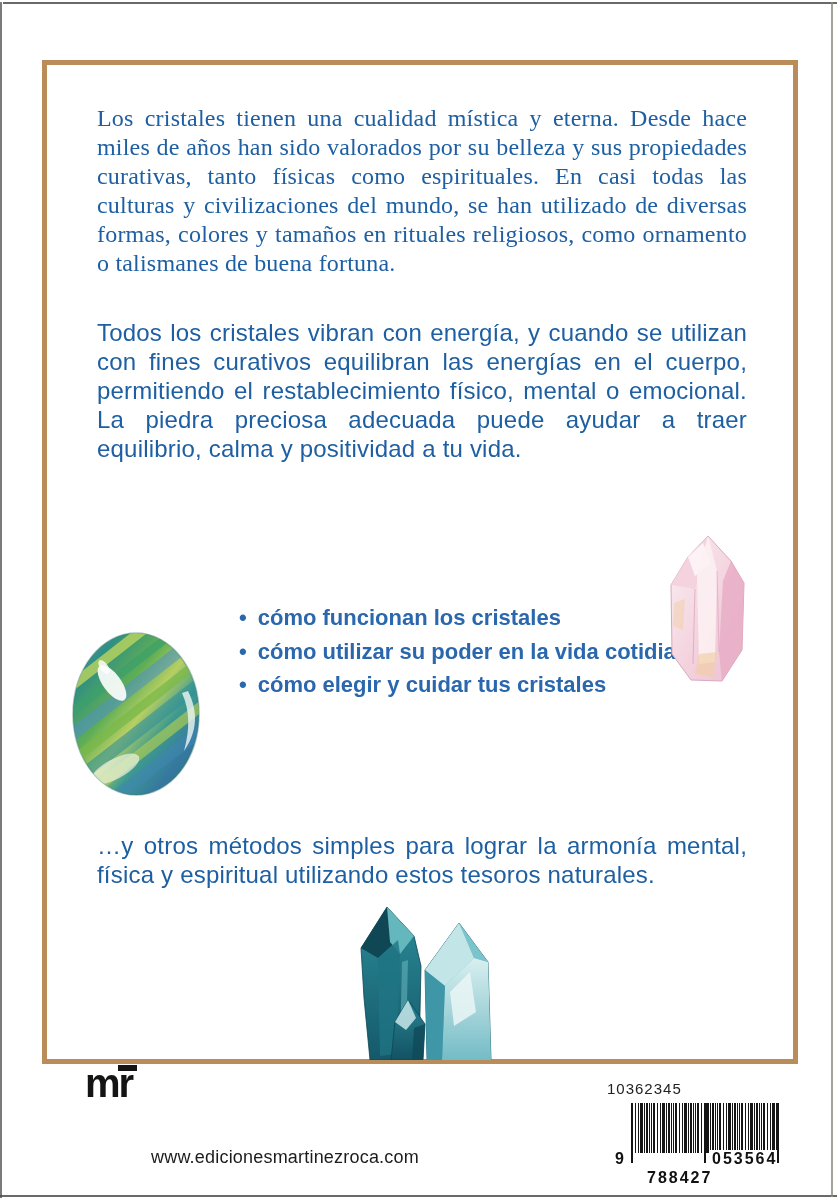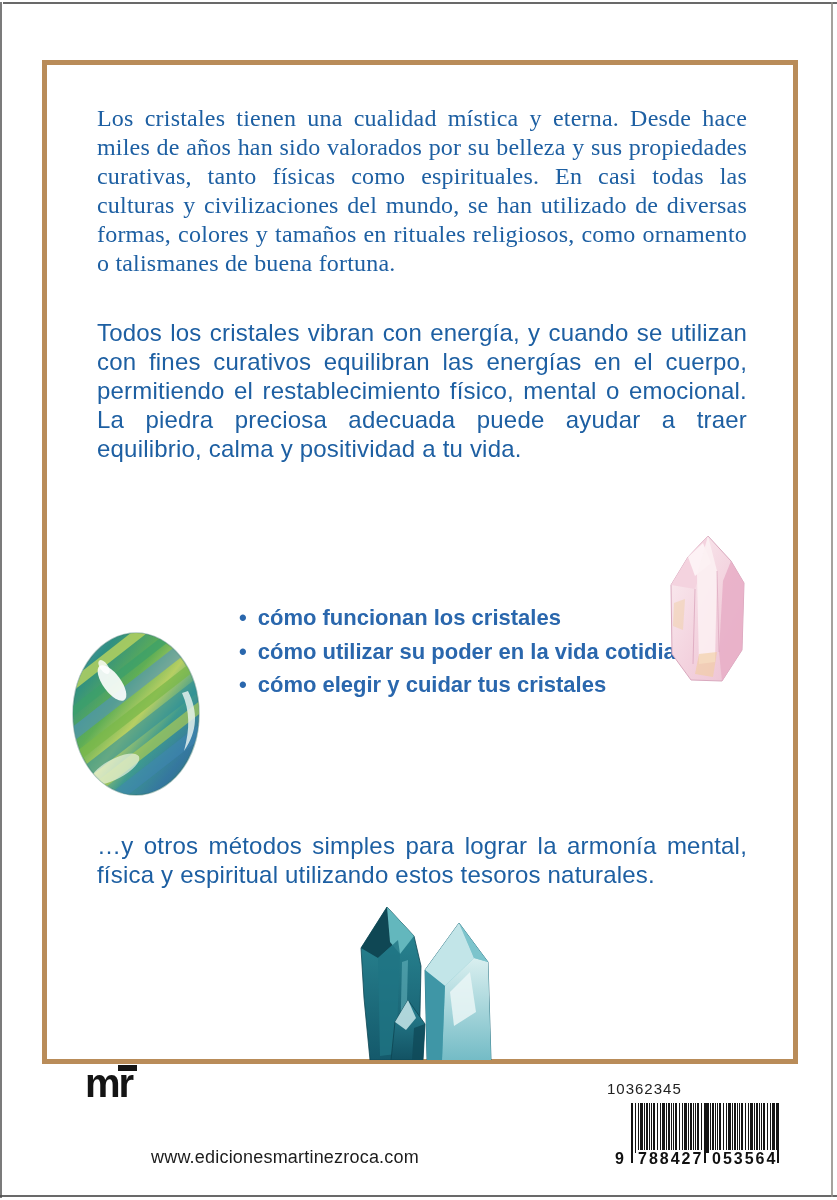--- a/index.html
+++ b/index.html
@@ -139,21 +139,21 @@
     position: absolute;
     top: 47px; left: 0;
     width: 148px; height: 18px;
     font-size: 16px;
     font-weight: 700;
     color: #111111;
     z-index: 1;
   }
   .ean span { position: absolute; top: 0; background: #ffffff; }
   .ean-9  { left: -16px; }
-  .ean-g1 { left: 5px;  letter-spacing: 2px; padding: 0 2px; }
+  .ean-g1 { left: 14px;  letter-spacing: 2px; padding: 0 2px; margin-top: 19px; }
   .ean-g2 { left: 79px; letter-spacing: 2px; padding: 0 2px; }
 </style>
 </head>
 <body>
 
 <div class="page">
 
   <div class="edge-top"></div>
   <div class="edge-left"></div>
   <div class="edge-bottom"></div>

